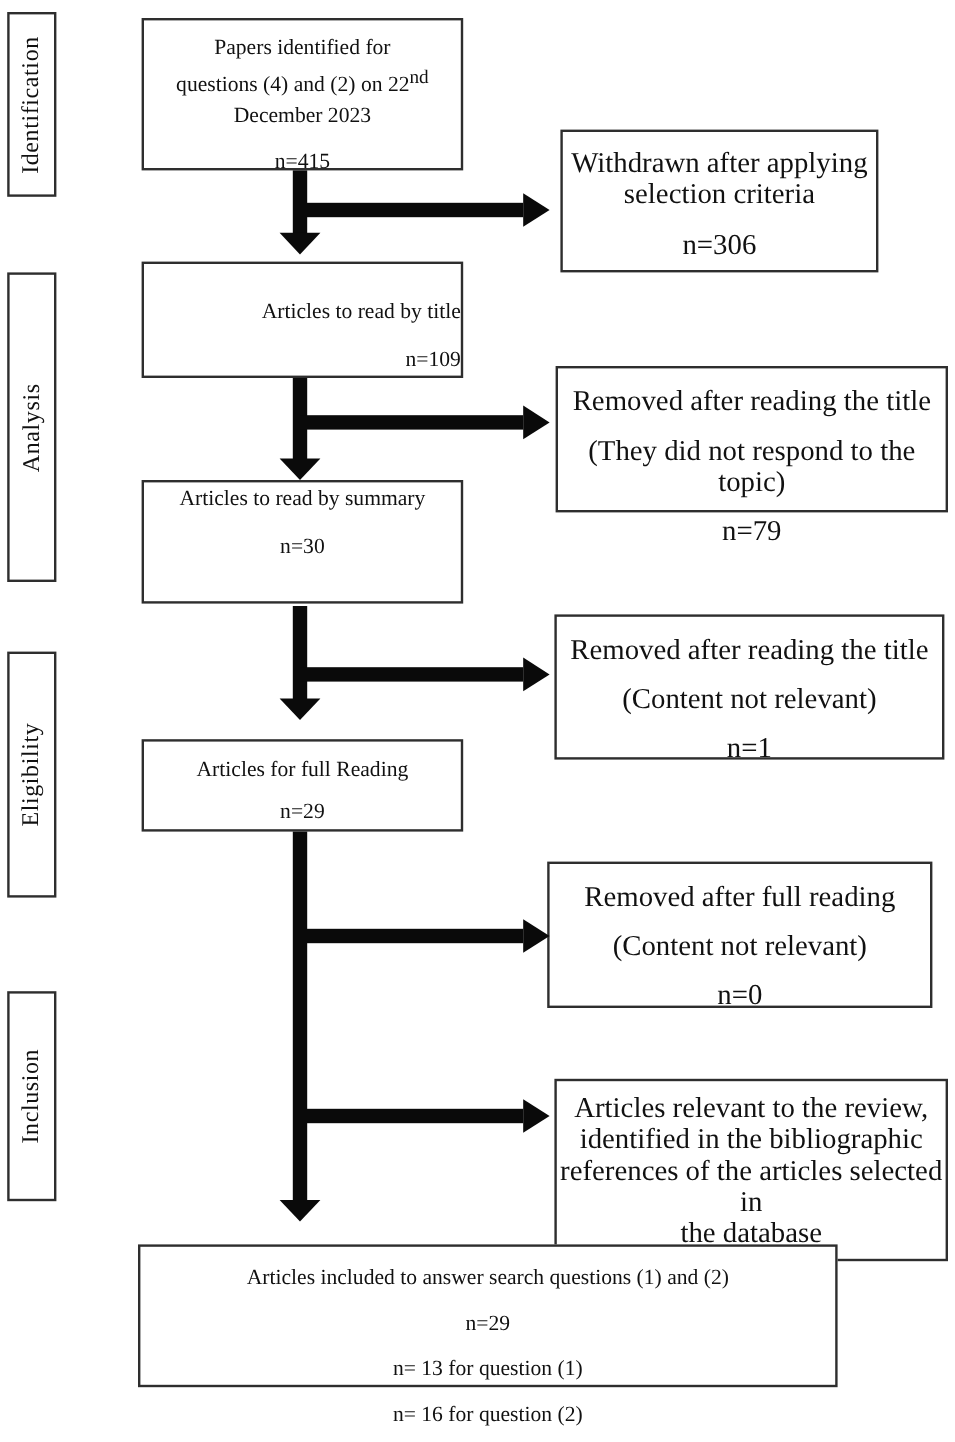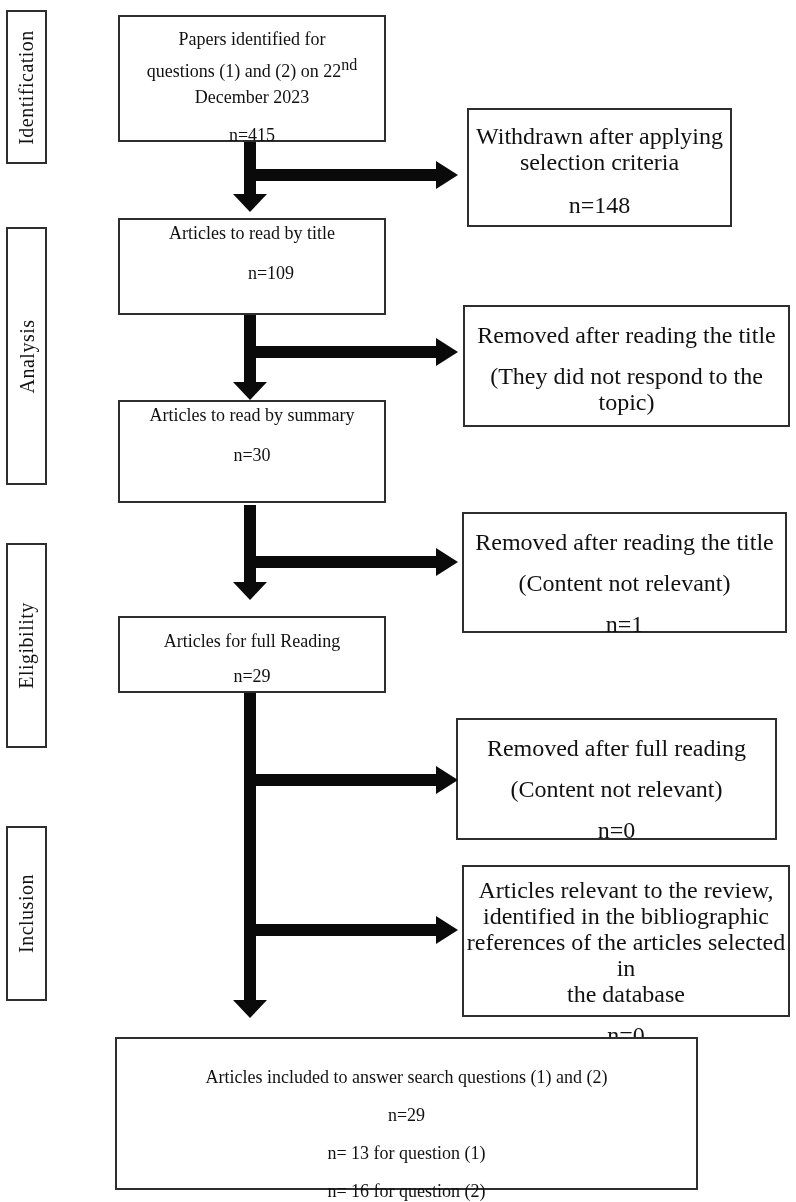--- a/index.html
+++ b/index.html
@@ -35,45 +35,45 @@
     letter-spacing: 0.5px;
   }
   .stage-identification { top: 10px;  height: 154px; }
   .stage-analysis       { top: 227px; height: 258px; }
   .stage-eligibility    { top: 543px; height: 205px; }
   .stage-inclusion      { top: 826px; height: 175px; }
 
   
   .main { left: 118px; width: 268px; font-size: 18px; }
   .b-papers  { top: 15px;  height: 127px; padding-top: 9px;  }
-  .b-title   { top: 218px; height: 97px;  padding-top: 0; }
+  .b-title   { top: 218px; height: 97px;  padding-top: 26px; text-align: right; }
   .b-summary { top: 400px; height: 103px; }
   .b-full    { top: 616px; height: 77px;  padding-top: 10px; }
   .main .line { line-height: 26px; }
   .b-papers .n  { margin-top: 15px; }
   .b-title .n   { margin-top: 17px; margin-left: 38px; }
   .b-summary .n { margin-top: 17px; }
   .b-full .n    { margin-top: 12px; }
 
   
   .side { font-size: 24px; }
   .b-withdrawn    { left: 467px; top: 108px; width: 265px; height: 119px; padding-top: 13px; }
   .b-rm-topic     { left: 463px; top: 305px; width: 327px; height: 122px; padding-top: 15px; }
   .b-rm-title     { left: 462px; top: 512px; width: 325px; height: 121px; padding-top: 15px; }
   .b-rm-full      { left: 456px; top: 718px; width: 321px; height: 122px; padding-top: 15px; }
-  .b-biblio       { left: 462px; top: 865px; width: 328px; height: 152px; padding-top: 10px; }
+  .b-biblio       { left: 462px; top: 899px; width: 328px; height: 152px; padding-top: 10px; }
   .side .line { line-height: 26px; }
   .side.spaced .line { margin-bottom: 15px; }
   .b-withdrawn .n { margin-top: 17px; }
   .b-biblio .n    { margin-top: 15px; }
 
   
   .b-final {
-    left: 115px; top: 1037px; width: 583px; height: 153px;
-    font-size: 18px; padding-top: 26px;
+    left: 115px; top: 1037px; width: 583px; height: 119px;
+    font-size: 18px; padding-top: 13px;
   }
   .b-final .line { line-height: 25px; margin-bottom: 13px; }
 
   
   .shaft-v { position: absolute; width: 12px; background: #0a0a0a; }
   .shaft-h { position: absolute; height: 12px; background: #0a0a0a; }
   .head-down {
     position: absolute; width: 0; height: 0;
     border-left: 17px solid transparent;
     border-right: 17px solid transparent;
@@ -100,21 +100,21 @@
   </div>
   <div class="box stage stage-eligibility">
     <span class="vtext">Eligibility</span>
   </div>
   <div class="box stage stage-inclusion">
     <span class="vtext">Inclusion</span>
   </div>
 
   <div class="box main b-papers">
     <div class="line">Papers identified for</div>
-    <div class="line"><span>questions (1) and (2) on 22</span><sup>nd</sup></div>
+    <div class="line"><span>questions (4) and (2) on 22</span><sup>nd</sup></div>
     <div class="line">December 2023</div>
     <div class="n">n=415</div>
   </div>
 
   <div class="box main b-title">
     <div class="line">Articles to read by title</div>
     <div class="n">n=109</div>
   </div>
 
   <div class="box main b-summary">
@@ -123,26 +123,27 @@
   </div>
 
   <div class="box main b-full">
     <div class="line">Articles for full Reading</div>
     <div class="n">n=29</div>
   </div>
 
   <div class="box side b-withdrawn">
     <div class="line">Withdrawn after applying</div>
     <div class="line">selection criteria</div>
-    <div class="n">n=148</div>
+    <div class="n">n=306</div>
   </div>
 
   <div class="box side spaced b-rm-topic">
     <div class="line">Removed after reading the title</div>
     <div class="line">(They did not respond to the topic)</div>
+    <div class="n">n=79</div>
   </div>
 
   <div class="box side spaced b-rm-title">
     <div class="line">Removed after reading the title</div>
     <div class="line">(Content not relevant)</div>
     <div class="n">n=1</div>
   </div>
 
   <div class="box side spaced b-rm-full">
     <div class="line">Removed after full reading</div>

